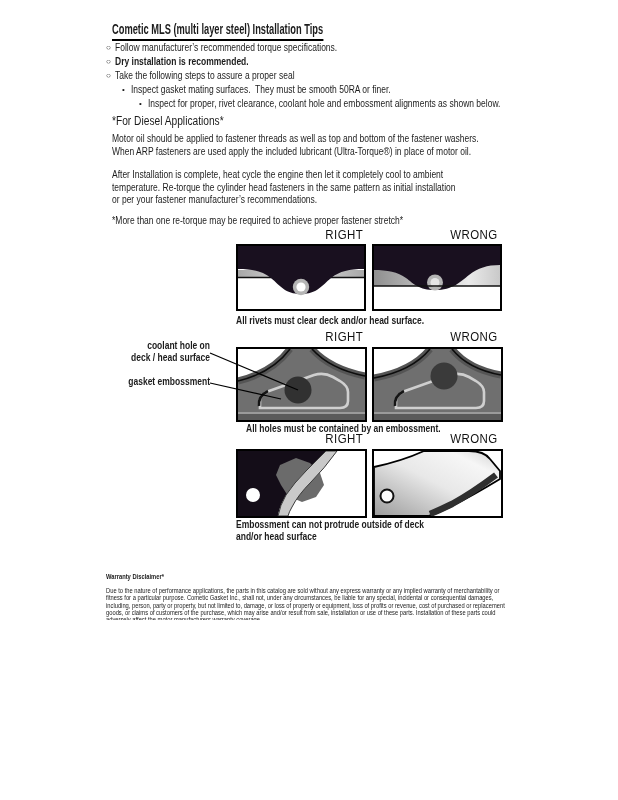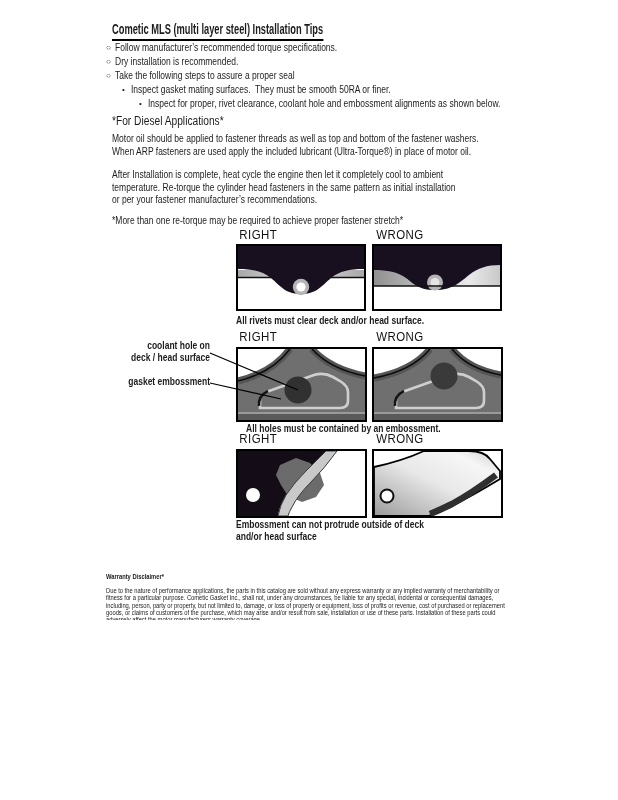--- a/index.html
+++ b/index.html
@@ -11,21 +11,21 @@
   .cxc{display:inline-block;transform:scaleX(0.85);transform-origin:50% 50%;letter-spacing:.5px;}
   .pre{white-space:pre-line;}
   .b{font-weight:normal;}
   .title-wrap{left:112px;top:20px;font-size:15px;font-weight:bold;}
   .title-cx{display:inline-block;transform:scaleX(0.62);transform-origin:0 0;white-space:pre;
             border-bottom:2px solid #000;padding-bottom:2px;}
   .tip{font-size:10px;line-height:14px;white-space:pre;}
   .tip .mk{display:inline-block;width:9px;font-size:8px;vertical-align:1px;}
   .body-txt{font-size:10px;line-height:12.5px;}
   .dz{transform:scaleX(0.85);transform-origin:0 0;width:560px;}
-  .rw-label{width:130px;text-align:left;font-size:13.5px;color:#111;}
+  .rw-label{width:130px;text-align:right;font-size:13.5px;color:#111;}
   .caption{font-size:10px;font-weight:bold;text-decoration:underline;}
   .callout{font-size:10px;font-weight:bold;line-height:11.5px;text-align:right;
            transform:scaleX(0.85);transform-origin:100% 0;white-space:pre-line;width:110px;}
   .disc{transform:scaleX(0.85);transform-origin:0 0;width:600px;font-size:6.8px;line-height:7.2px;}
   .disc p{margin:0 0 0 0;white-space:pre-line;}
   .disc p.sp{margin-top:7px;}
   .disc h4{margin:0;font-size:6.8px;line-height:7.2px;}
   .footer-code{font-size:12px;color:#2b2b2b;letter-spacing:.3px;}
   svg{display:block;}
 </style>
@@ -33,21 +33,21 @@
 <body>
 
 <div id="page">
 
   <div class="abs title-wrap">
     <span class="title-cx">Cometic MLS (multi layer steel) Installation Tips</span>
   </div>
 
   <div>
     <div class="abs tip" style="left:106px;top:41px;"><span class="mk">○</span><span class="cx">Follow manufacturer’s recommended torque specifications.</span></div>
-    <div class="abs tip" style="left:106px;top:55px;"><span class="mk">○</span><span class="cx">Dry installation is recommended.</span></div>
+    <div class="abs tip" style="left:106px;top:55px;font-weight:bold;"><span class="mk">○</span><span class="cx">Dry installation is recommended.</span></div>
     <div class="abs tip" style="left:106px;top:69px;"><span class="mk">○</span><span class="cx">Take the following steps to assure a proper seal</span></div>
     <div class="abs tip" style="left:122px;top:83px;"><span class="mk">•</span><span class="cx">Inspect gasket mating surfaces.  They must be smooth 50RA or finer.</span></div>
     <div class="abs tip" style="left:139px;top:97px;"><span class="mk">•</span><span class="cx">Inspect for proper, rivet clearance, coolant hole and embossment alignments as shown below.</span></div>
   </div>
 
   <div>
     <div class="abs b" style="left:112px;top:114px;font-size:12px;"><span class="cx">*For Diesel Applications*</span></div>
     <div class="abs body-txt" style="left:112px;top:133px;">
         <div class="pre dz">Motor oil should be applied to fastener threads as well as top and bottom of the fastener washers.
 When ARP fasteners are used apply the included lubricant (Ultra-Torque®) in place of motor oil.</div>

